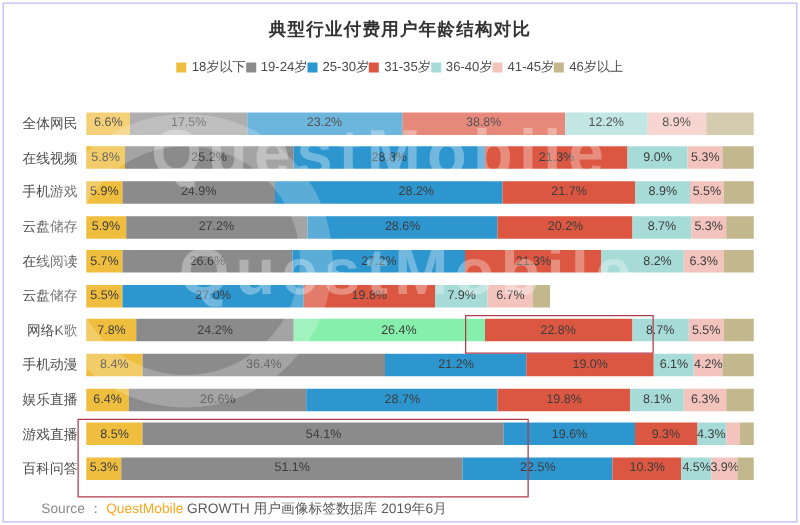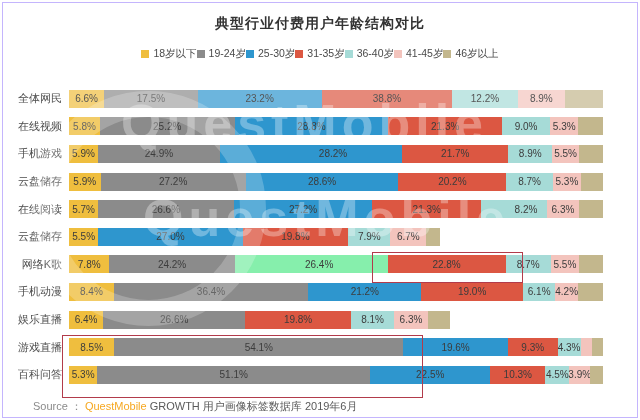--- a/index.html
+++ b/index.html
@@ -174,20 +174,21 @@
           <div class="seg" style="width: 4.2%; background: rgb(243, 196, 189);">4.2%</div>
           <div class="seg" style="width: 4.7%; background: rgb(195, 183, 141);"></div>
         </div>
   </div>
 
   <div class="row">
     <div class="row-label">娱乐直播</div>
     <div class="track">
           <div class="seg" style="width: 6.4%; background: rgb(239, 190, 62);">6.4%</div>
           <div class="seg" style="width: 26.6%; background: rgb(139, 139, 139);">26.6%</div>
+          <div class="seg" style="width: 28.7%; background: rgb(46, 150, 206);">28.7%</div>
           <div class="seg" style="width: 19.8%; background: rgb(220, 87, 66);">19.8%</div>
           <div class="seg" style="width: 8.1%; background: rgb(166, 219, 215);">8.1%</div>
           <div class="seg" style="width: 6.3%; background: rgb(243, 196, 189);">6.3%</div>
           <div class="seg" style="width: 4.1%; background: rgb(195, 183, 141);"></div>
         </div>
   </div>
 
   <div class="row">
     <div class="row-label">游戏直播</div>
     <div class="track">

